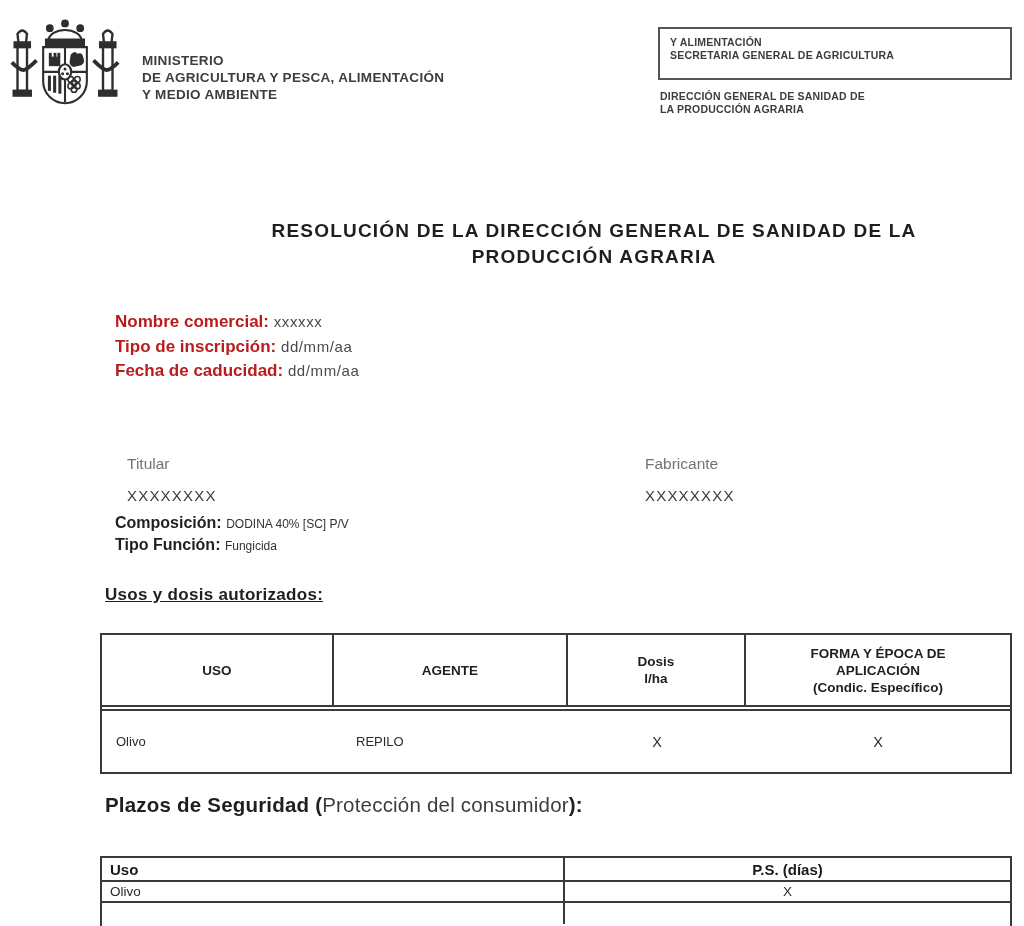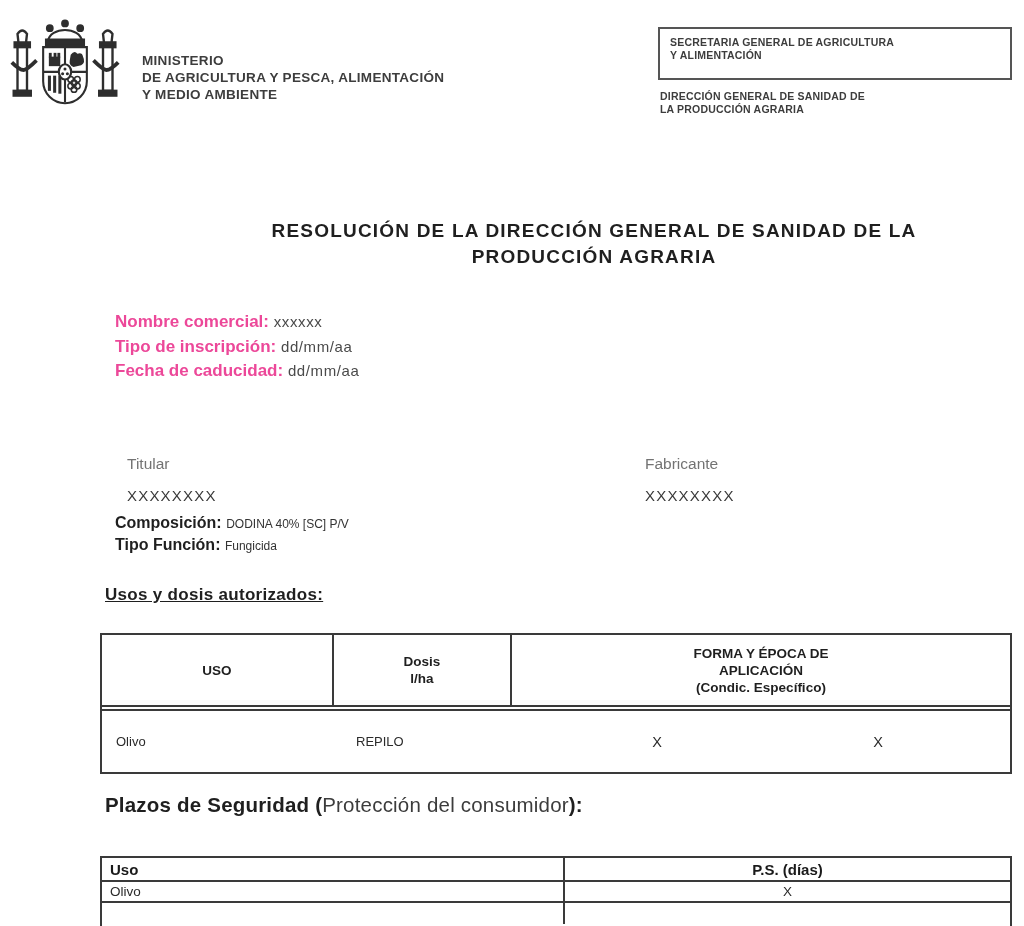--- a/index.html
+++ b/index.html
@@ -11,21 +11,21 @@
   .logo { left:8px; top:16px; width:114px; height:106px; }
   .ministry { left:142px; top:52px; font-size:13.5px; font-weight:700; color:#3d3d3d; line-height:17px; letter-spacing:.3px; }
   .sec-box { left:658px; top:27px; width:354px; height:53px; border:2px solid #555; padding:7px 10px; font-size:10.5px; font-weight:700; color:#3d3d3d; line-height:13px; letter-spacing:.2px; }
   .dir-gen { left:660px; top:90px; font-size:10.5px; font-weight:700; color:#3d3d3d; line-height:13px; letter-spacing:.2px; }
 
   
   .doc-title { left:175px; top:218px; width:838px; text-align:center; font-size:19px; font-weight:700; color:#1f1f1f; line-height:26px; letter-spacing:1.2px; }
 
   
   .fields { left:115px; top:310px; font-size:17px; line-height:24.5px; }
-  .fields .lbl { font-weight:700; color:#ec4899; }
+  .fields .lbl { font-weight:700; color:#b91c1c; }
   .fields .val { font-size:15px; color:#4a4a4a; letter-spacing:.6px; }
 
   .party-label { font-size:15.5px; color:#737373; }
   .party-value { font-size:15px; color:#3a3a3a; letter-spacing:1.2px; }
   .titular-l { left:127px; top:455px; }
   .fabricante-l { left:645px; top:455px;text-align:right; }
   .titular-v { left:127px; top:487px; }
   .fabricante-v { left:645px; top:487px; }
 
   .comp-line { left:115px; top:514px; font-size:16px; }
@@ -129,22 +129,22 @@
   </svg>
 </div>
 
 <div class="abs ministry">
   <div>MINISTERIO</div>
   <div>DE AGRICULTURA Y PESCA, ALIMENTACIÓN</div>
   <div>Y MEDIO AMBIENTE</div>
 </div>
 
 <div class="abs sec-box">
+  <div>Y ALIMENTACIÓN</div>
   <div>SECRETARIA GENERAL DE AGRICULTURA</div>
-  <div>Y ALIMENTACIÓN</div>
 </div>
 
 <div class="abs dir-gen">
   <div>DIRECCIÓN GENERAL DE SANIDAD DE</div>
   <div>LA PRODUCCIÓN AGRARIA</div>
 </div>
 
 <div class="abs doc-title">
   <div>RESOLUCIÓN DE LA DIRECCIÓN GENERAL DE SANIDAD DE LA</div>
   <div>PRODUCCIÓN AGRARIA</div>
@@ -177,20 +177,21 @@
 <div class="abs comp-line2">
   <span class="lbl">Tipo Función:</span>
   <span class="val">Fungicida</span>
 </div>
 
 <div class="abs usos-heading">Usos y dosis autorizados:</div>
 
 <div class="abs t1">
   <div class="t1-header">
     <div class="t1-h c1">USO</div>
+    <div class="t1-h c2">AGENTE</div>
     <div class="t1-h c3">
       <div>
         <div>Dosis</div>
         <div>l/ha</div>
       </div>
     </div>
     <div class="t1-h c4">
       <div>
         <div>FORMA Y ÉPOCA DE</div>
         <div>APLICACIÓN</div>

